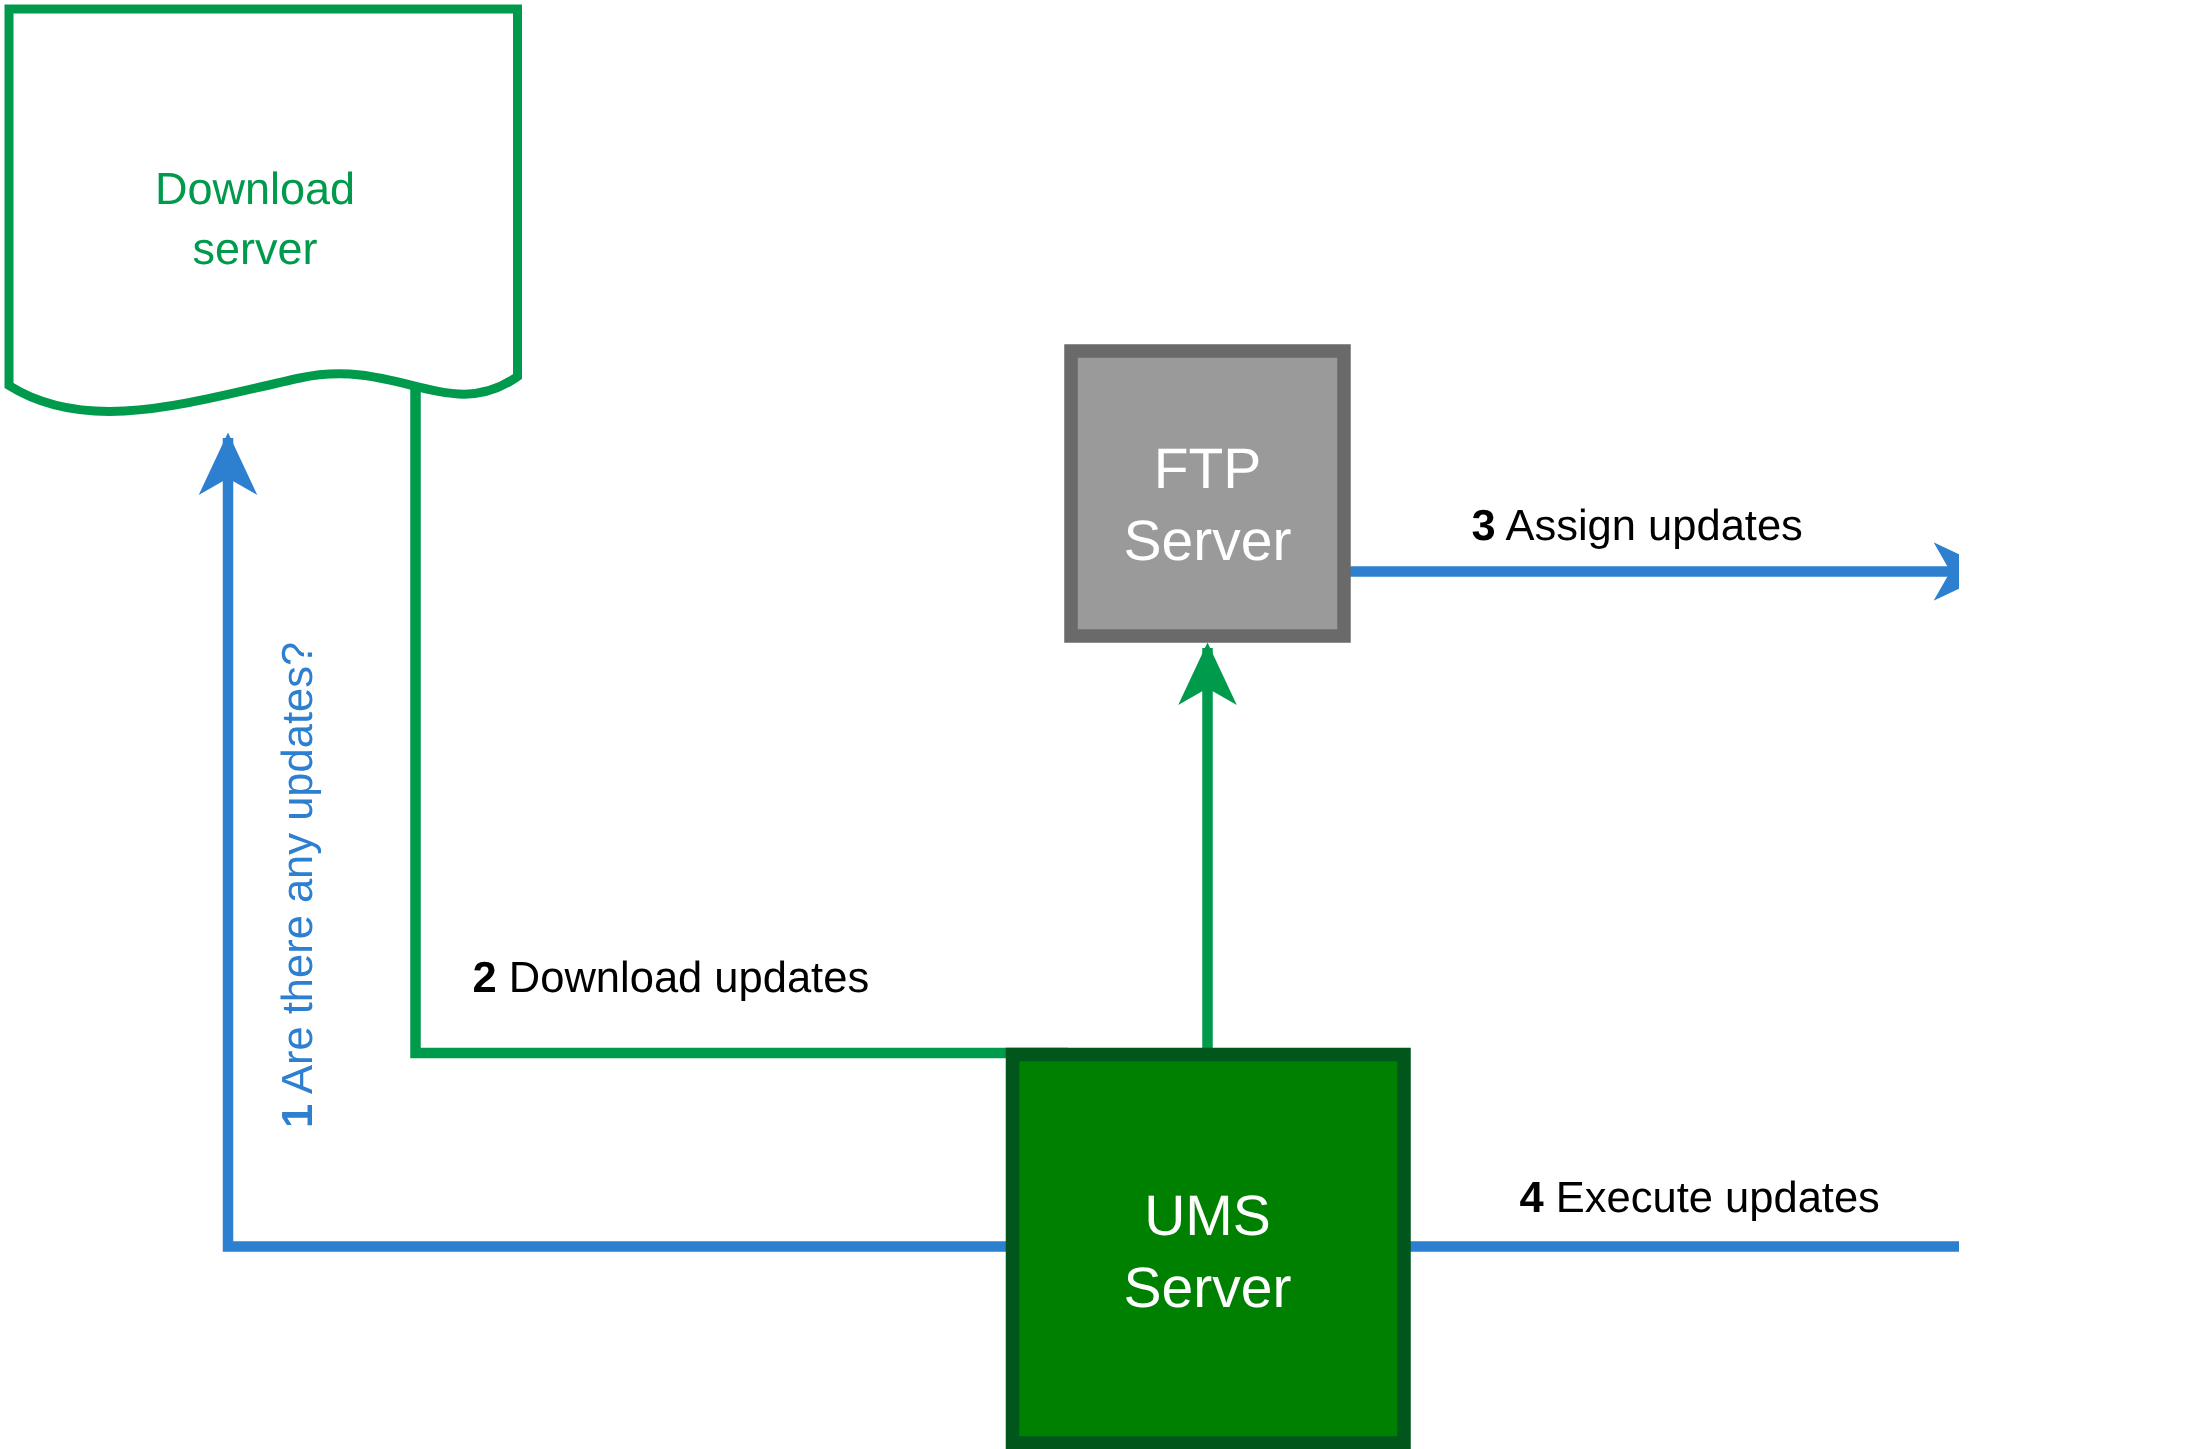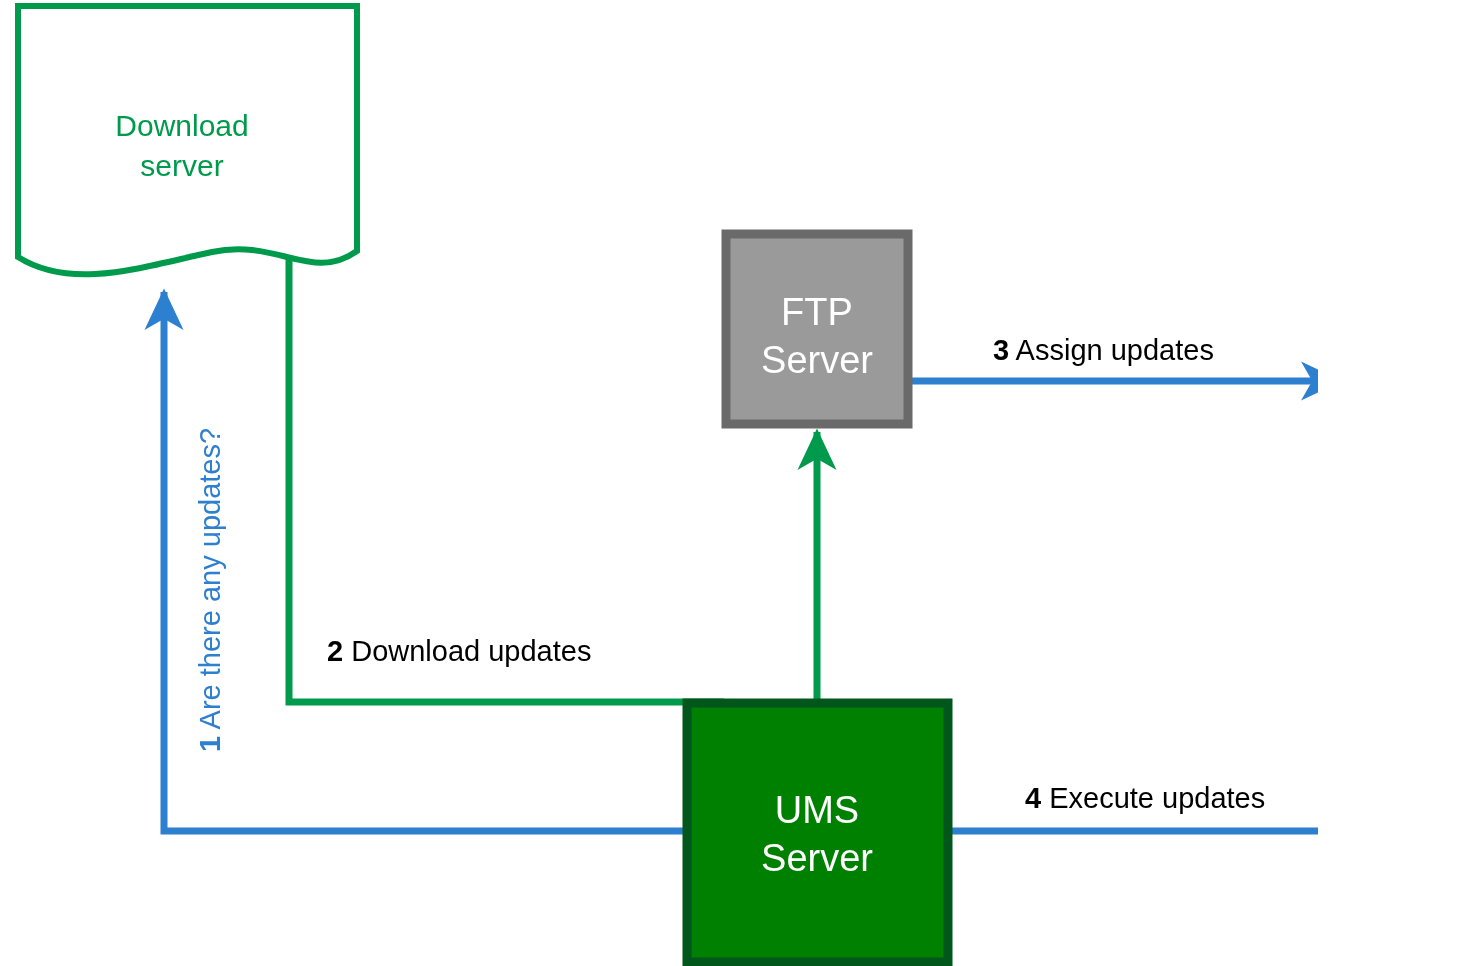--- a/index.html
+++ b/index.html
@@ -10,21 +10,20 @@
   }
   body {
     font-family: "Liberation Sans", sans-serif;
   }
   #diagram-root {
     position: relative;
     width: 1306px;
     height: 966px;
     background: #ffffff;
     overflow: hidden;
-    margin-left: 12px;
   }
   svg.layer {
     position: absolute;
     top: 0;
     left: 0;
     width: 1470px;
     height: 966px;
   }
   .box-text {
     font-size: 38px;

